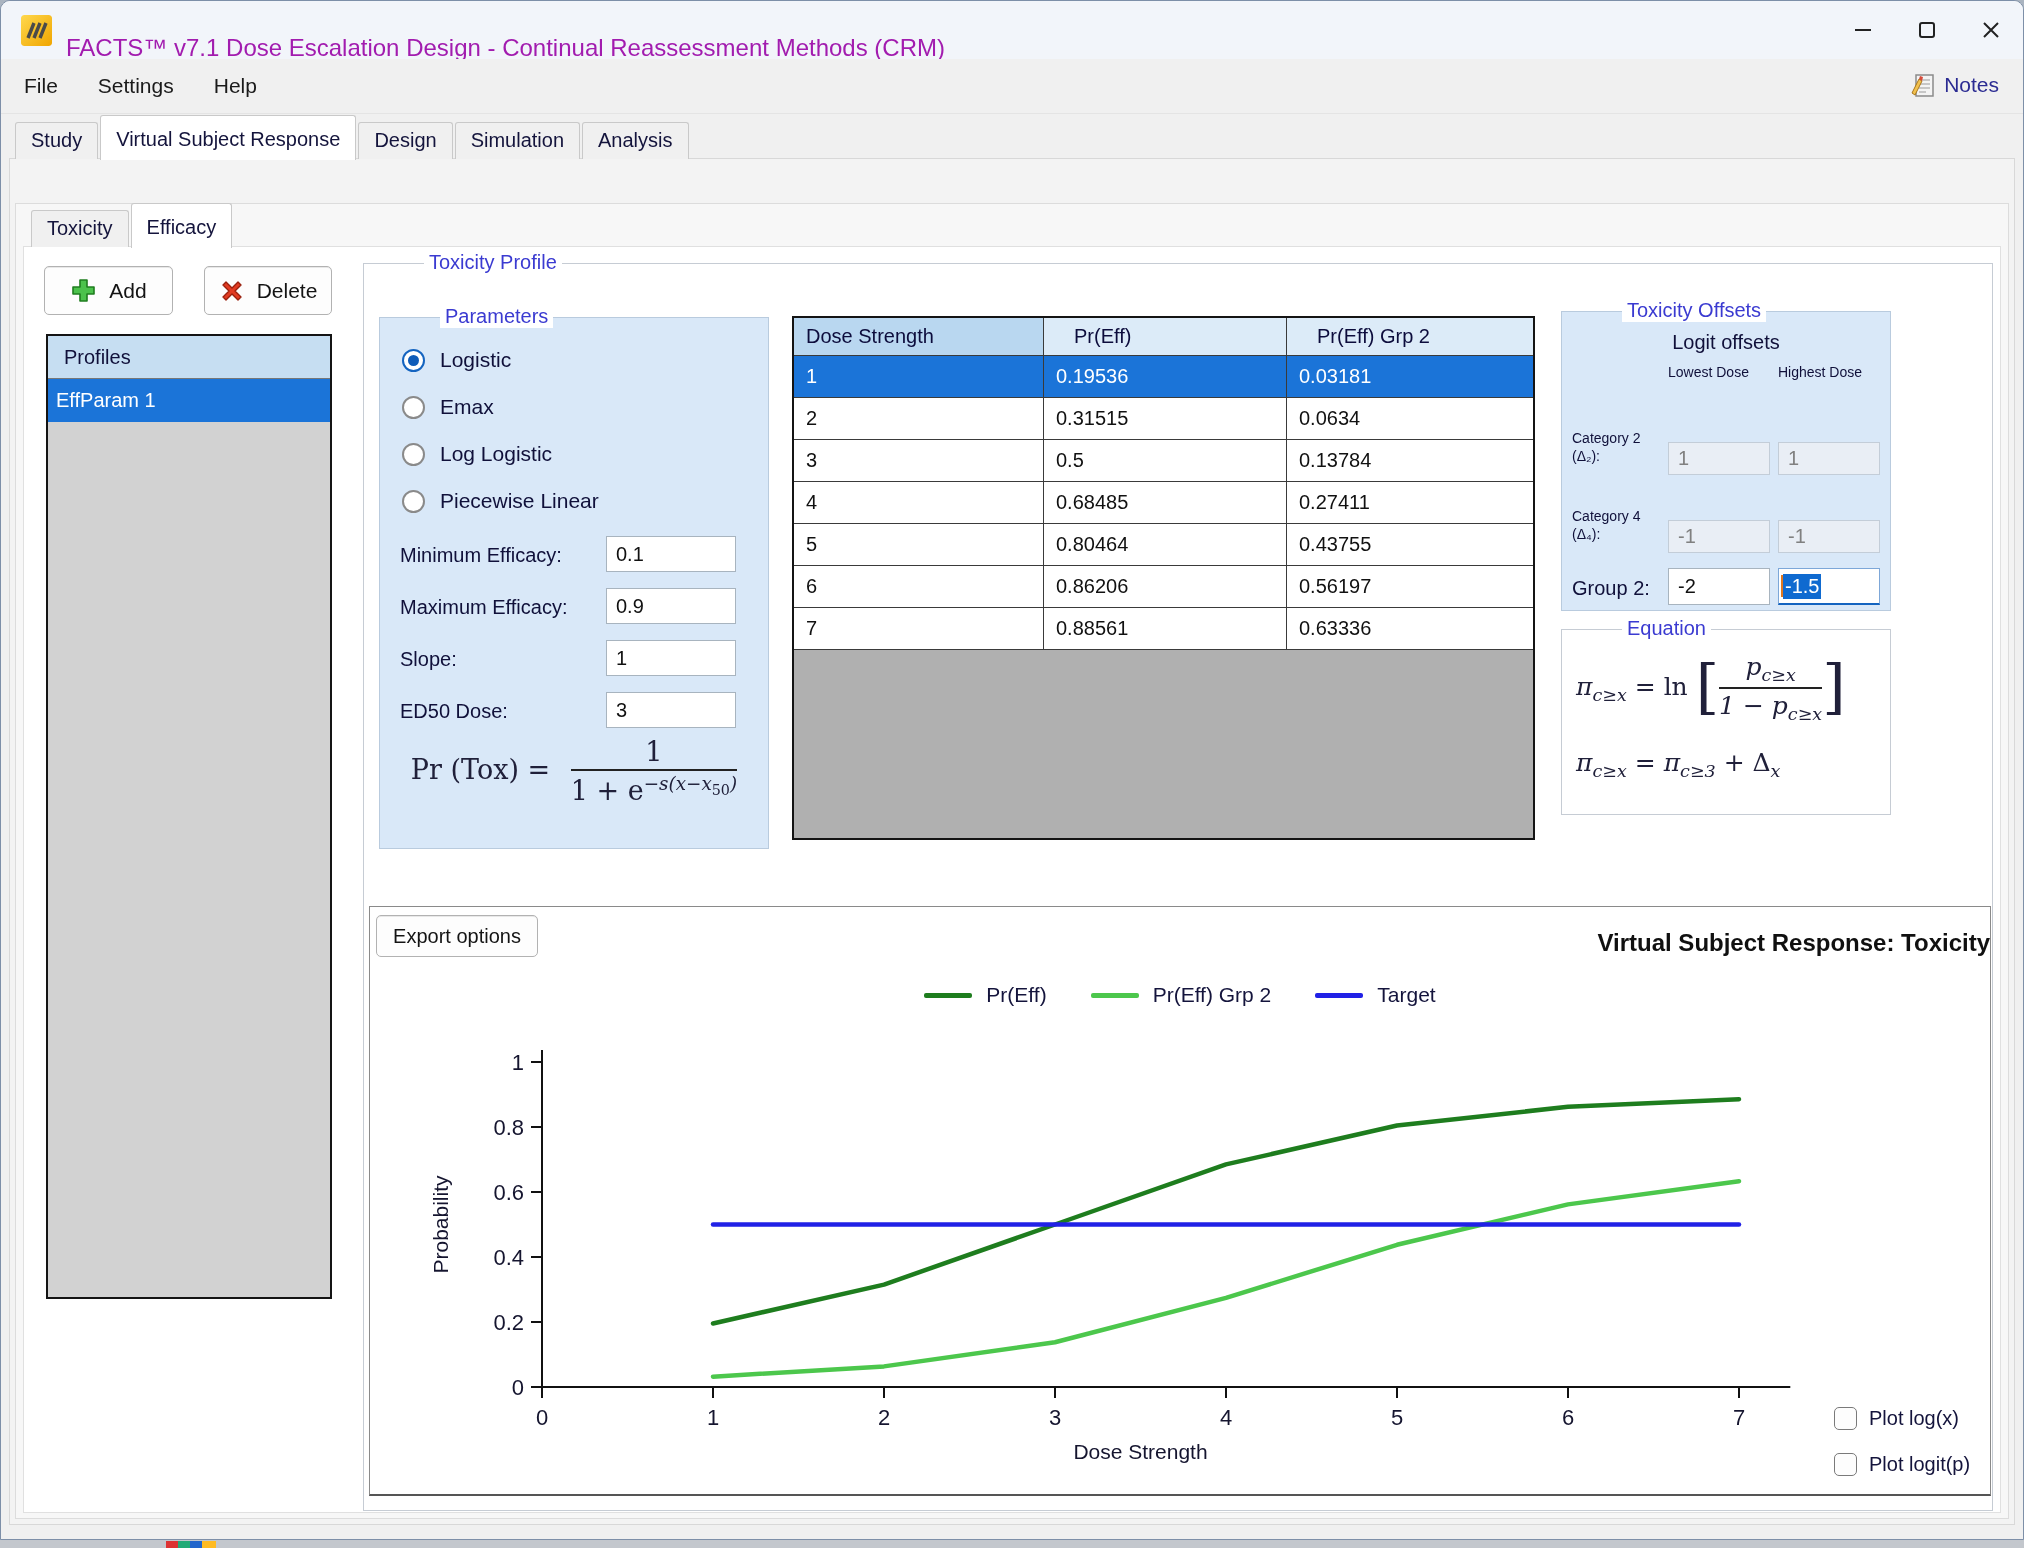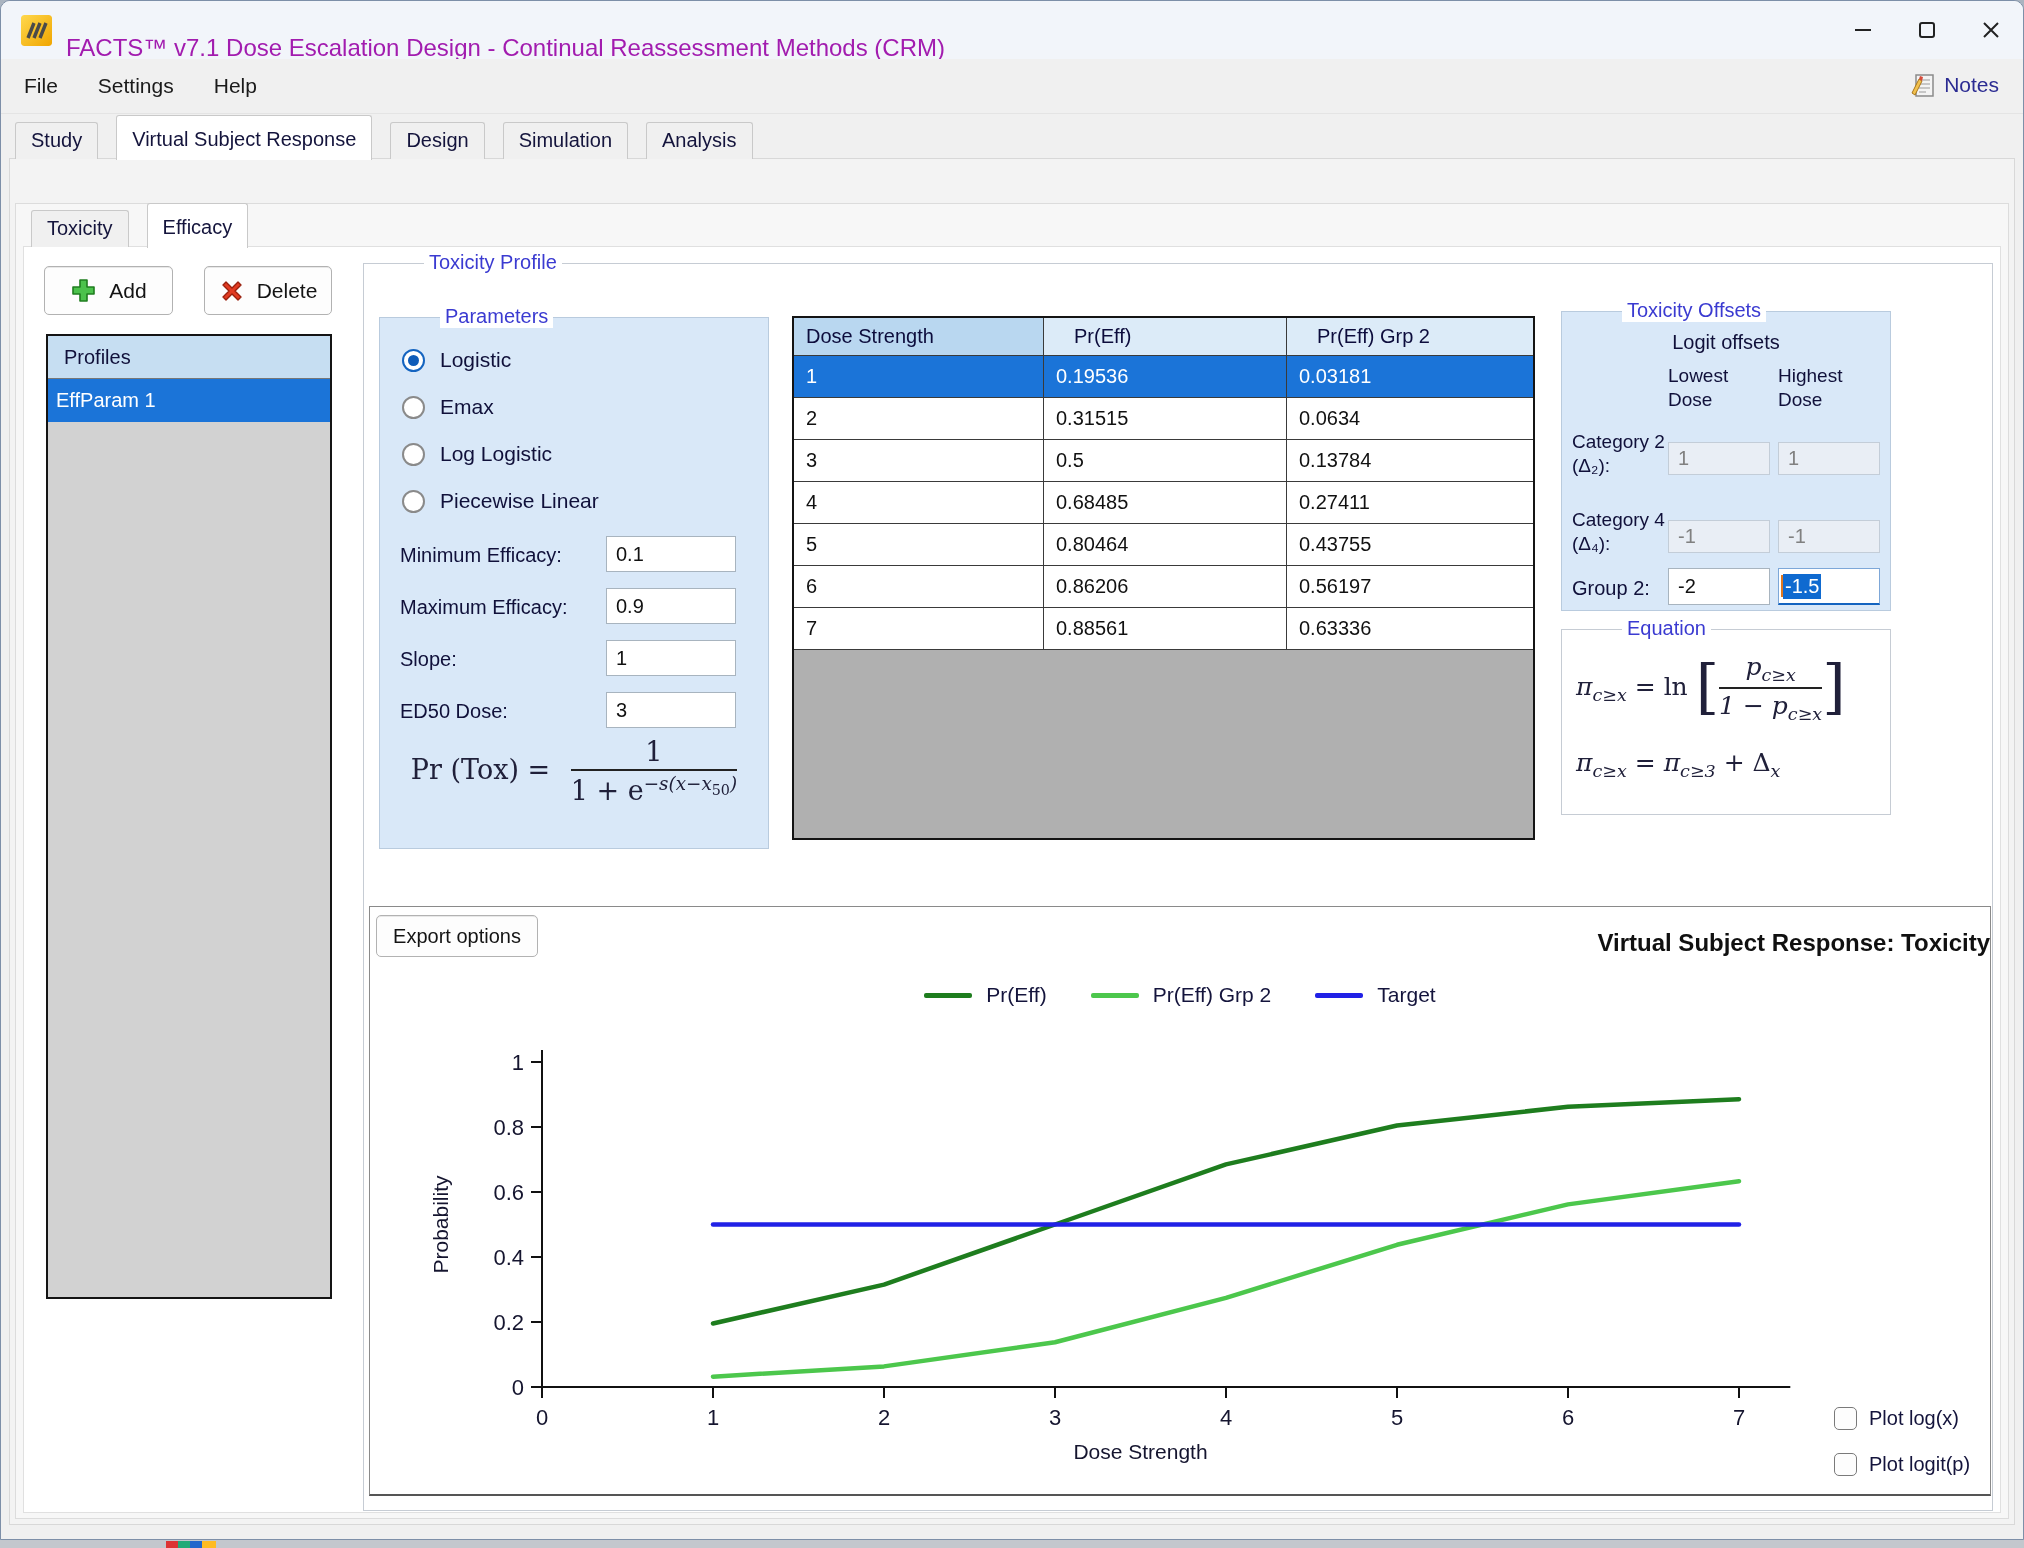--- a/index.html
+++ b/index.html
@@ -19,21 +19,21 @@
   .notes-label{font-size:21px;color:#2b2b92;}
   
   .page{position:absolute;}
   .page1{left:8px;top:157px;right:8px;bottom:14px;background:#f3f3f3;border:1px solid #d8d8d8;}
   .page2{left:14px;top:202px;right:14px;bottom:20px;background:#f7f7f7;border:1px solid #dcdcdc;}
   .page3{left:22px;top:245px;right:22px;bottom:26px;background:#ffffff;border:1px solid #e0e0e0;}
   .tabstrip{position:absolute;display:flex;align-items:flex-end;z-index:5;}
   .strip1{left:14px;top:112px;height:46px;}
   .strip2{left:22px;top:163px;height:40px;}
   .strip3{left:30px;top:207px;height:39px;}
-  .tab{font-size:20px;color:#14143c;background:#f0f0f0;border:1px solid #c9c9c9;border-bottom:none;padding:6px 15px 7px 15px;margin-right:18px;border-radius:3px 3px 0 0;white-space:nowrap;text-align:right;}
+  .tab{font-size:20px;color:#14143c;background:#f0f0f0;border:1px solid #c9c9c9;border-bottom:none;padding:6px 15px 7px 15px;margin-right:2px;border-radius:3px 3px 0 0;white-space:nowrap;text-align:right;}
   .tab.active{background:#fff;padding-top:12px;padding-bottom:9px;position:relative;z-index:6;margin-bottom:-1px;}
   
   .btn{position:absolute;background:#fdfdfd;border:1px solid #b2b2b2;border-radius:5px;display:flex;align-items:center;justify-content:center;gap:12px;font-size:21px;color:#141414;box-shadow:0 1px 0 #e8e8e8 inset;}
   
   .profiles{position:absolute;left:45px;top:333px;width:286px;height:965px;border:2px solid #141414;background:#d2d2d2;box-sizing:border-box;}
   .profiles-header{height:42px;background:#c6def2;border-bottom:1px solid #777;display:flex;align-items:center;padding-left:16px;font-size:20px;color:#10103a;}
   .profile-item{height:43px;display:flex;align-items:center;padding-left:8px;font-size:20px;background:#fff;color:#111;}
   .profile-item.selected{background:#1b74d8;color:#fff;}
   
   .groupbox{position:absolute;border:1px solid #c6ccd4;}
@@ -61,21 +61,21 @@
   .dt-row{display:flex;border-bottom:1px solid #3a3a3a;background:#fff;}
   .dt-cell{font-size:20px;color:#111;padding:9px 0 9px 12px;border-right:1px solid #3a3a3a;box-sizing:border-box;overflow:hidden;white-space:nowrap;}
   .dt-cell:nth-child(1){width:250px;}
   .dt-cell:nth-child(2){width:243px;}
   .dt-cell:nth-child(3){width:246px;border-right:none;}
   .dt-header .dt-cell{background:#dcebf8;color:#0c0c3c;padding-top:7px;padding-bottom:7px;}
   .dt-header .dt-cell:nth-child(1){background:#b9d7f0;}
   .dt-header .dt-cell:nth-child(2),.dt-header .dt-cell:nth-child(3){padding-left:30px;}
   .dt-row.selected .dt-cell{background:#1b74d8;color:#fff;}
   
-  .off-lbl{position:absolute;font-size:19px;color:#10103a;line-height:1.25;}
+  .off-lbl{position:absolute;font-size:14px;color:#10103a;line-height:1.25;}
   .off-field{position:absolute;width:102px;height:33px;}
   .sel-field{position:absolute;background:#fff;border:1px solid #7da7d8;border-bottom:2px solid #1464c0;display:flex;align-items:center;padding:0 2px;box-sizing:border-box;}
   .sel-caret{width:2px;height:22px;background:#e07820;flex:none;}
   .sel-text{background:#0f6ad0;color:#fff;font-size:20px;padding:1px 2px;}
   
   .chartpanel{position:absolute;left:368px;top:905px;width:1622px;height:590px;background:#fff;border:1px solid #8a8a8a;border-bottom:2px solid #555;box-sizing:border-box;}
   .chart-title{position:absolute;left:0;right:0;top:22px;text-align:right;font-size:24px;font-weight:bold;color:#101010;}
   .legend{position:absolute;left:0;right:0;top:76px;display:flex;justify-content:center;gap:44px;align-items:center;font-size:21px;color:#14143c;}
   .legend-item{display:flex;align-items:center;gap:14px;}
   .legend-swatch{width:48px;height:5px;border-radius:2px;}

